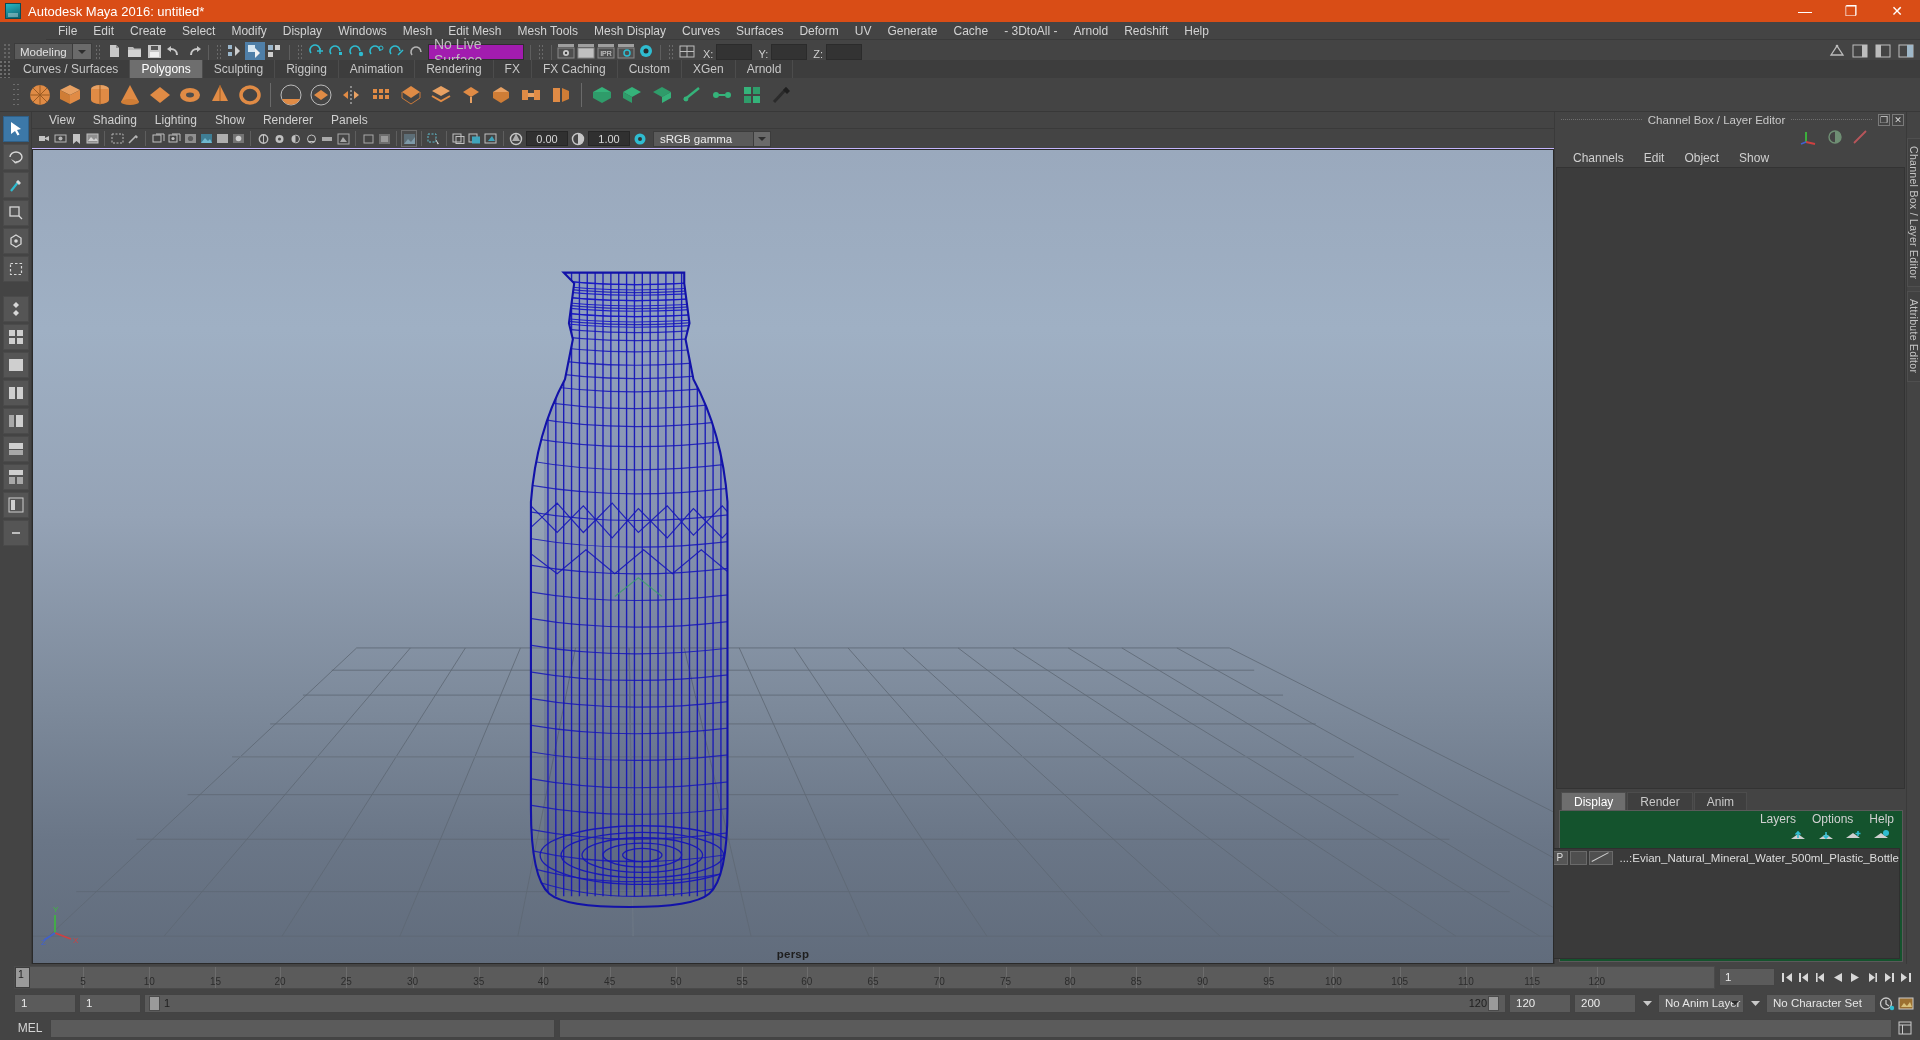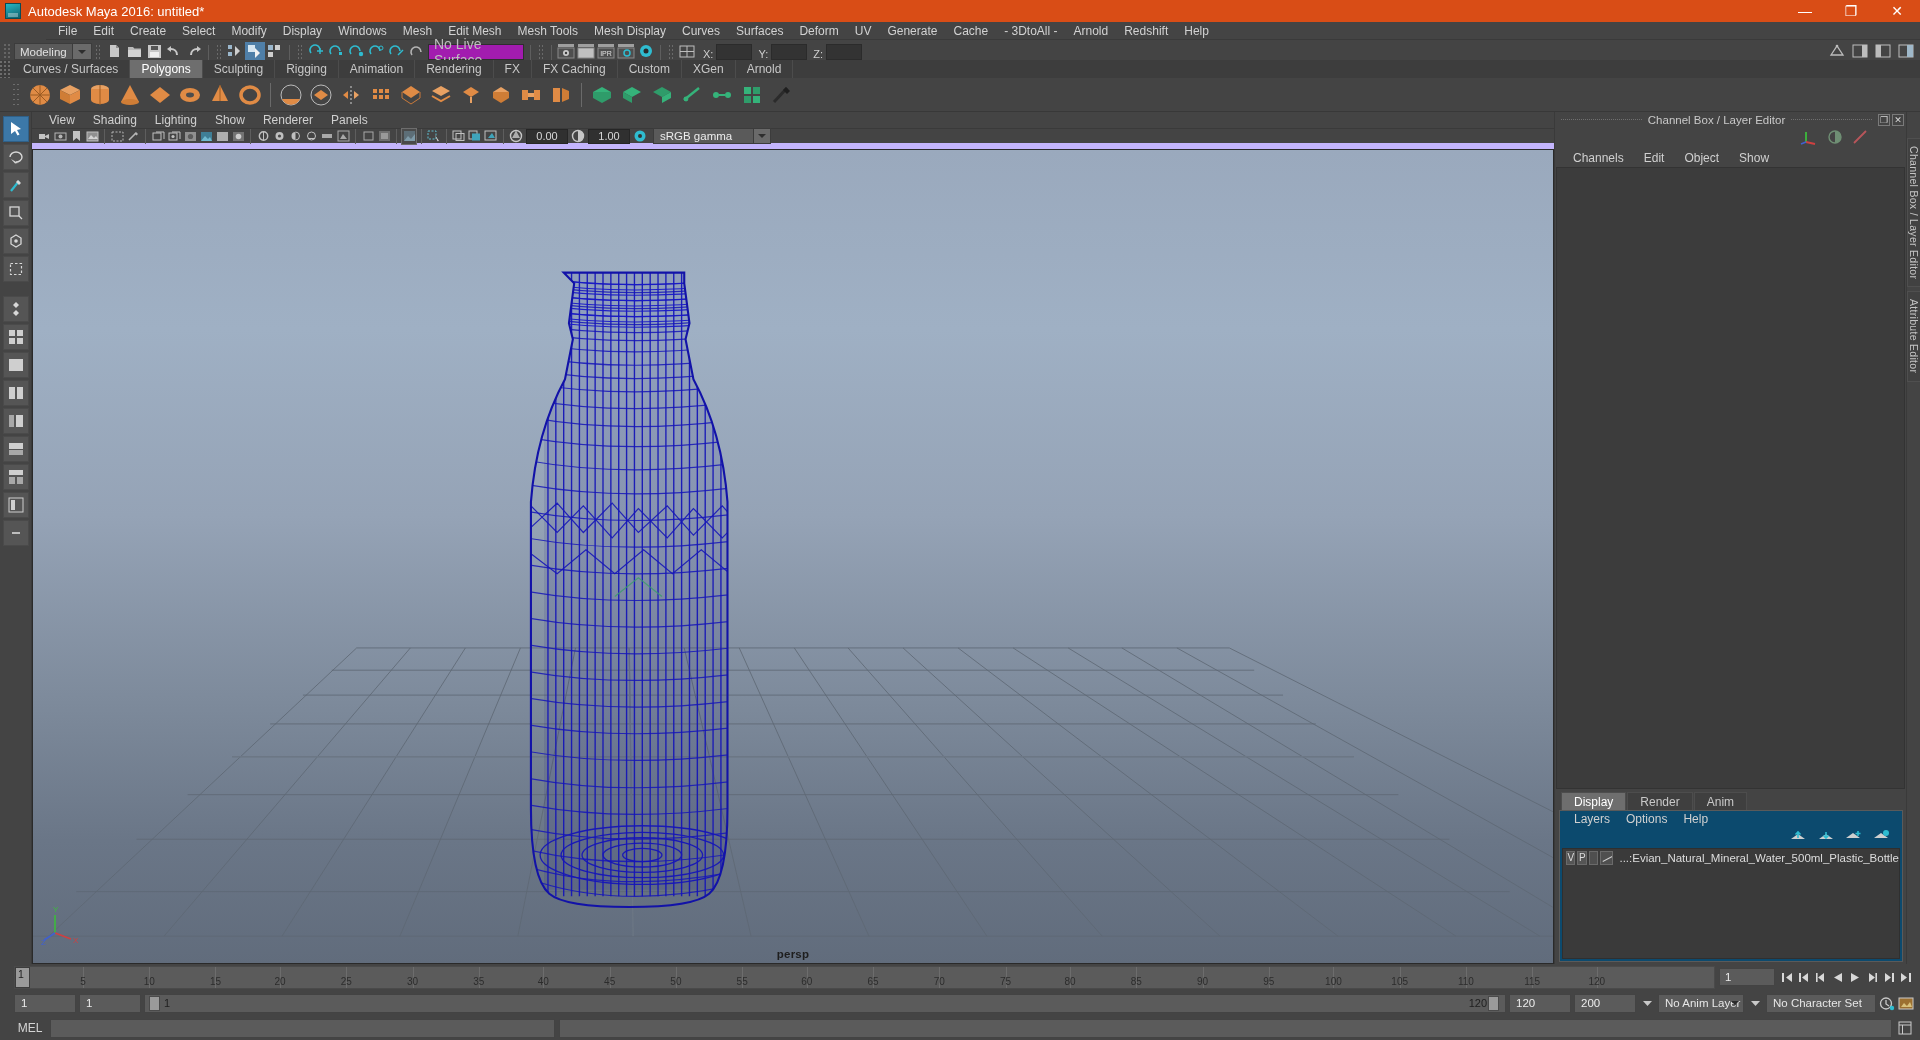--- a/index.html
+++ b/index.html
@@ -115,21 +115,21 @@
 
   
   .viewcol { flex:1 1 auto; display:flex; flex-direction:column; min-width:0; background:#3b3b3b; }
   .panel-menubar {
     height:17px; background:#444444; display:flex; align-items:center; padding-left:8px; flex:none;
     border-bottom:1px solid #3a3a3a;
   }
   .panel-menubar .mi { padding:0 9px; font-size:12px; color:#d0d0d0; line-height:17px; }
   .panel-toolbar {
     height:20px; background:#444444; display:flex; align-items:center; flex:none; padding-left:4px;
-    border-bottom:6px solid #c4b5fd;
+    border-bottom:1px solid #c4b5fd;
   }
   .pt { width:16px; height:17px; flex:none; display:flex; align-items:center; justify-content:center; }
   .pt.on { background:#4a4a4a; border:1px solid #6d6d6d; }
   .numfield { width:42px; height:15px; background:#303030; border:1px solid #262626;
     color:#d8d8d8; font-size:11px; display:flex; align-items:center; justify-content:center; margin:0 2px; }
   .gammacombo {
     width:118px; height:16px; background:#5a5a5a; border:1px solid #3c3c3c; margin-left:5px;
     display:flex; align-items:center; padding-left:6px; font-size:11.5px; color:#ececec; position:relative;
   }
   .gammacombo .ab { position:absolute; right:0; top:0; bottom:0; width:17px; background:#6a6a6a;
@@ -161,22 +161,22 @@
     font-size:9px; display:flex; align-items:center; justify-content:center; }
   .rp-iconrow { height:22px; display:flex; align-items:center; justify-content:flex-end; padding-right:38px; gap:9px; flex:none;}
   .cb-menubar { height:18px; display:flex; align-items:center; padding-left:8px; flex:none; }
   .cb-menubar .mi { padding:0 10px; font-size:12px; color:#d0d0d0; line-height:18px; }
   .cb-body { flex:1 1 auto; background:#3c3c3c; border:1px solid #333; margin:0 1px; min-height:0; }
 
   .layer-tabs { height:18px; display:flex; align-items:stretch; flex:none; padding-left:6px; margin-top:3px; }
   .ltab { padding:0 12px; font-size:12px; color:#c8c8c8; display:flex; align-items:center;
           background:#3f3f3f; border:1px solid #4d4d4d; border-bottom:none; margin-right:1px; }
   .ltab.active { background:#6e6e6e; color:#ffffff; }
-  .layer-box { flex:none; height:152px; margin:0 3px 2px 4px; background:#0c4a6e; border:1px solid #5a5a5a;
-               display:flex; flex-direction:column; }
+  .layer-box { flex:none; height:152px; margin:0 3px 2px 4px; background:#14532d; border:1px solid #5a5a5a;
+               display:flex; flex-direction:column;align-items:flex-end; }
   .layer-menubar { height:17px; display:flex; align-items:center; padding-left:6px; }
   .layer-menubar .mi { padding:0 8px; font-size:12px; color:#d0d0d0; line-height:17px; }
   .layer-btns { height:18px; display:flex; align-items:center; justify-content:flex-end; gap:11px; padding-right:12px; }
   .layer-list { flex:1 1 auto; background:#3a3a3a; border:1px solid #2f2f2f; margin:2px; }
   .layer-row { height:17px; display:flex; align-items:center; padding-left:3px; gap:2px; background:#3a3a3a; }
   .lcell { width:17px; height:14px; background:#555555; border:1px solid #6a6a6a; font-size:10px;
            color:#dcdcdc; display:flex; align-items:center; justify-content:center; }
   .lcell.blank { background:#4f4f4f; }
   .lswatch { width:24px; height:14px; background:#4f4f4f; border:1px solid #6a6a6a; position:relative; overflow:hidden;}
   .lswatch::after{ content:""; position:absolute; left:2px; bottom:2px; width:19px; height:1px; background:#cfcfcf;

